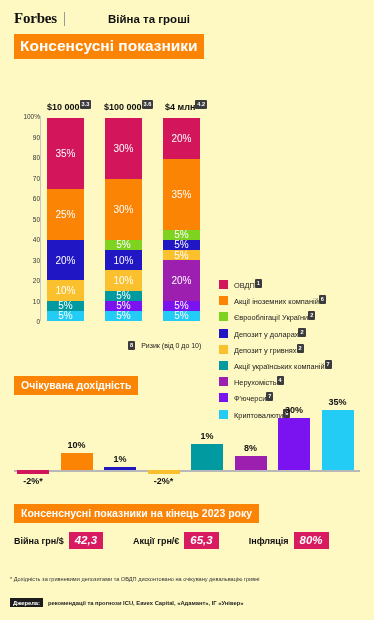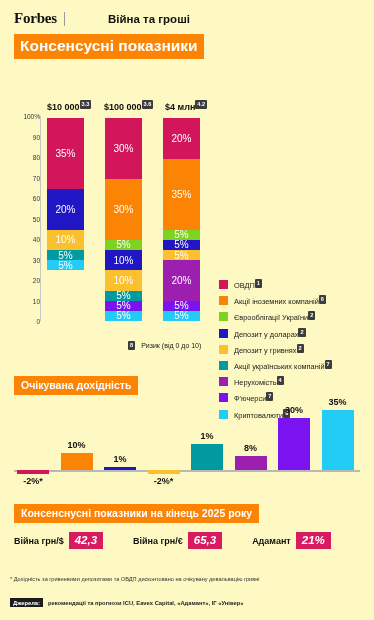--- a/index.html
+++ b/index.html
@@ -111,20 +111,21 @@
         <div class="tick" style="top: 123px; width: 32px;">40</div>
         <div class="tick" style="top: 143.5px; width: 32px;">30</div>
         <div class="tick" style="top: 164px; width: 32px;">20</div>
         <div class="tick" style="top: 184.5px; width: 32px;">10</div>
         <div class="tick" style="top: 205px; width: 32px;">0</div>
       </div>
     <div class="axis-line"></div>
     <div class="bars" id="bars">
         <div class="bar b0">
           <div class="seg" style="height: 71.05px; background: rgb(211, 22, 92);">35%</div>
+          <div class="seg" style="height: 50.75px; background: rgb(251, 132, 4);">25%</div>
           <div class="seg" style="height: 40.6px; background: rgb(33, 22, 196);">20%</div>
           <div class="seg" style="height: 20.3px; background: rgb(251, 192, 45);">10%</div>
           <div class="seg" style="height: 10.15px; background: rgb(0, 154, 160);">5%</div>
           <div class="seg" style="height: 10.15px; background: rgb(34, 204, 245);">5%</div>
         </div>
         <div class="bar b1">
           <div class="seg" style="height: 60.9px; background: rgb(211, 22, 92);">30%</div>
           <div class="seg" style="height: 60.9px; background: rgb(251, 132, 4);">30%</div>
           <div class="seg" style="height: 10.15px; background: rgb(126, 211, 33);">5%</div>
           <div class="seg" style="height: 20.3px; background: rgb(33, 22, 196);">10%</div>
@@ -222,35 +223,35 @@
           <div class="rlab" style="top: 7.4px;">30%</div>
         </div>
         <div class="rbar" style="left: 307.5px;">
           <div class="fill" style="background: rgb(34, 204, 245); height: 60.2px; top: 11.8px;"></div>
           <div class="rlab" style="top: -1.2px;">35%</div>
         </div>
       </div>
   </div>
 
   <div class="cons-wrap">
-    <div class="band cons-title">Консенснусні показники на кінець 2025 року</div>
+    <div class="band cons-title">Консенснусні показники на кінець 2023 року</div>
     <div class="cons-row" id="cons-row">
         <div class="cell">
           <span class="ck">Війна грн/$</span>
           <span class="cv">42,3</span>
         </div>
         <div class="sp1"></div>
         <div class="cell">
-          <span class="ck">Війна грн/€</span>
+          <span class="ck">Акції грн/€</span>
           <span class="cv">65,3</span>
         </div>
         <div class="sp2"></div>
         <div class="cell">
-          <span class="ck">Адамант</span>
-          <span class="cv">21%</span>
+          <span class="ck">Інфляція</span>
+          <span class="cv">80%</span>
         </div>
       </div>
   </div>
 
   <div class="note">* Дохідність за гривневими депозитами та ОВДП дисконтовано на очікувану девальвацію гривні</div>
   <div class="src">
     <span class="tag">Джерела:</span>
     <span class="txt">рекомендації та прогнози ICU, Eavex Capital, «Адамант», ІГ «Універ»</span>
   </div>
 

